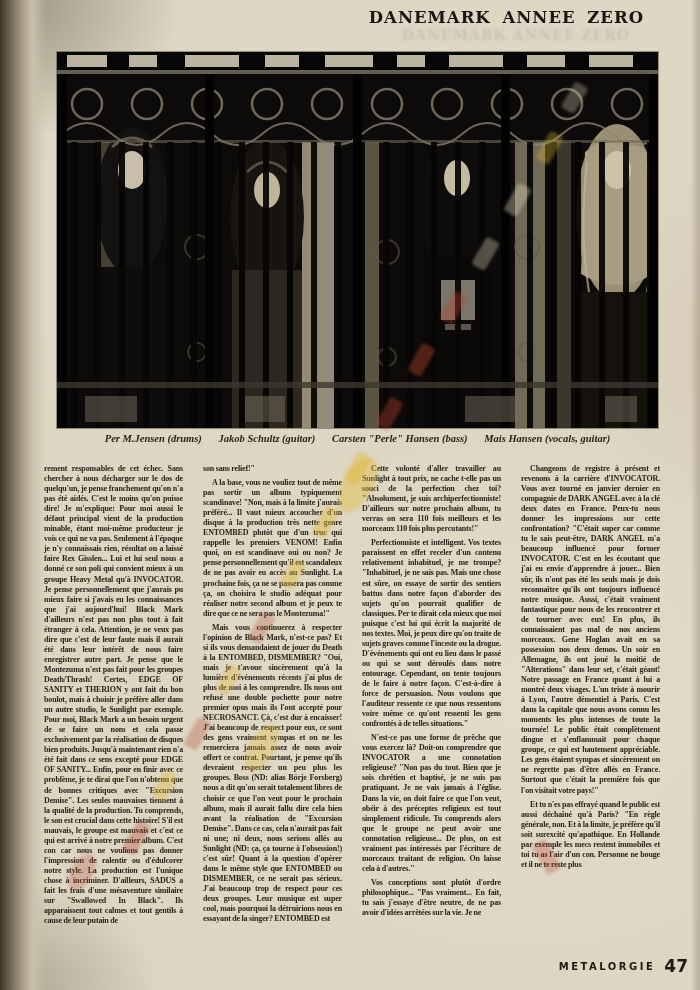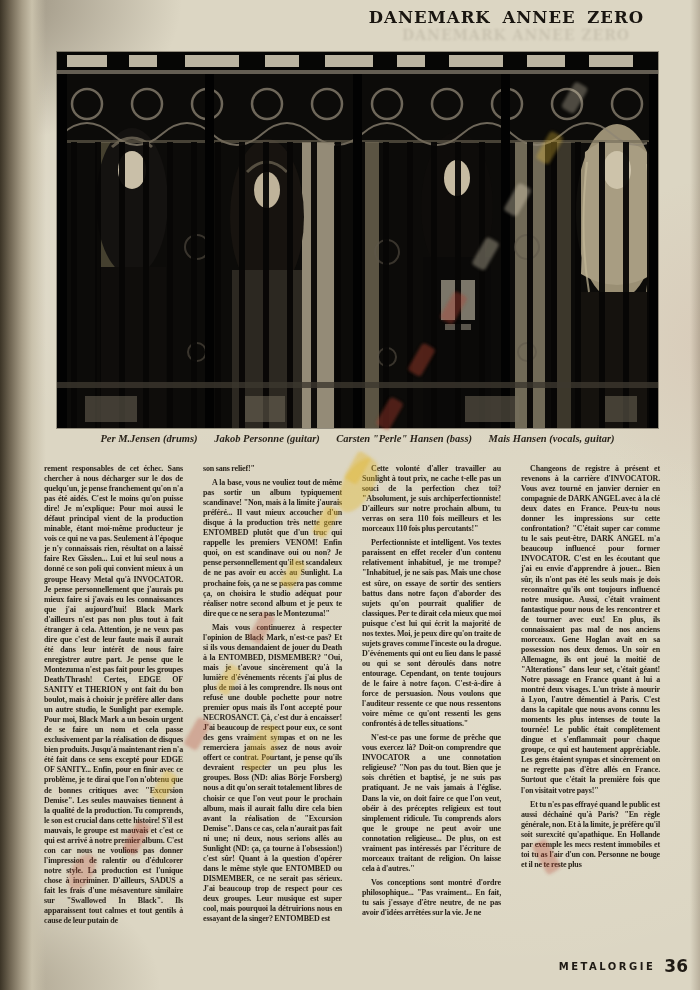--- a/index.html
+++ b/index.html
@@ -168,49 +168,49 @@
         <rect x="28" y="344" width="52" height="26"></rect>
           <rect x="188" y="344" width="40" height="26"></rect>
         <rect x="408" y="344" width="54" height="26"></rect>
           <rect x="548" y="344" width="32" height="26"></rect>
       </g>
     </svg>
   </div>
 
   <div class="caption">
     <span>Per M.Jensen (drums)</span>
-    <span>Jakob Personne (guitar)</span>
+    <span>Jakob Schultz (guitar)</span>
     <span>Carsten "Perle" Hansen (bass)</span>
     <span>Mais Hansen (vocals, guitar)</span>
   </div>
 
   <div class="columns">
     <div class="col">
         <p class="">rement responsables de cet échec. Sans chercher à nous décharger sur le dos de quelqu'un, je pense franchement qu'on n'a pas été aidés. C'est le moins qu'on puisse dire! Je m'explique: Pour moi aussi le défaut principal vient de la production minable, étant moi-même producteur je vois ce qui ne va pas. Seulement à l'époque je n'y connaissais rien, résultat on a laissé faire Rex Gisslen... Lui et lui seul nous a donné ce son poli qui convient mieux à un groupe Heavy Metal qu'à INVOCATOR. Je pense personnellement que j'aurais pu mieux faire si j'avais eu les connaissances que j'ai aujourd'hui! Black Mark d'ailleurs n'est pas non plus tout à fait étranger à cela. Attention, je ne veux pas dire que c'est de leur faute mais il aurait été dans leur intérêt de nous faire enregistrer autre part. Je pense que le Montezuma n'est pas fait pour les groupes Death/Thrash! Certes, EDGE OF SANITY et THERION y ont fait du bon boulot, mais à choisir je préfère aller dans un autre studio, le Sunlight par exemple. Pour moi, Black Mark a un besoin urgent de se faire un nom et cela passe exclusivement par la réalisation de disques bien produits. Jusqu'à maintenant rien n'a été fait dans ce sens excepté pour EDGE OF SANITY... Enfin, pour en finir avec ce problème, je te dirai que l'on n'obtenu que de bonnes critiques avec "Excursion Demise". Les seules mauvaises tiennent à la qualité de la production. Tu comprends, le son est crucial dans cette histoire! S'il est mauvais, le groupe est mauvais et c'est ce qui est arrivé à notre premier album. C'est con car nous ne voulions pas donner l'impression de ralentir ou d'édulcorer notre style. La production est l'unique chose à incriminer. D'ailleurs, SADUS a fait les frais d'une mésaventure similaire sur "Swallowed In Black". Ils apparaissent tout calmes et tout gentils à cause de leur putain de</p>
       </div>
     <div class="col">
         <p class="">son sans relief!"</p>
         <p class="ind">A la base, vous ne vouliez tout de même pas sortir un album typiquement scandinave! "Non, mais à la limite j'aurais préféré... Il vaut mieux accoucher d'un disque à la production très nette genre ENTOMBED plutôt que d'un truc qui rappelle les premiers VENOM! Enfin quoi, on est scandinave oui ou non? Je pense personnellement qu'il est scandaleux de ne pas avoir eu accès au Sunlight. La prochaine fois, ça ne se passera pas comme ça, on choisira le studio adéquat pour réaliser notre second album et je peux te dire que ce ne sera pas le Montezuma!"</p>
         <p class="ind">Mais vous continuerez à respecter l'opinion de Black Mark, n'est-ce pas? Et si ils vous demandaient de jouer du Death à la ENTOMBED, DISMEMBER? "Oui, mais je t'avoue sincèrement qu'à la lumière d'événements récents j'ai plus de plus de moi à les comprendre. Ils nous ont refusé une double pochette pour notre premier opus mais ils l'ont accepté pour NECROSANCT. Çà, c'est dur à encaisser! J'ai beaucoup de respect pour eux, ce sont des gens vraiment sympas et on ne les remerciera jamais assez de nous avoir offert ce contrat. Pourtant, je pense qu'ils devraient respecter un peu plus les groupes. Boss (ND: alias Börje Forsberg) nous a dit qu'on serait totalement libres de choisir ce que l'on veut pour le prochain album, mais il aurait fallu dire cela bien avant la réalisation de "Excursion Demise". Dans ce cas, cela n'aurait pas fait ni une; ni deux, nous serions allés au Sunlight (ND: ça, ça tourne à l'obsession!) c'est sûr! Quant à la question d'opérer dans le même style que ENTOMBED ou DISMEMBER, ce ne serait pas sérieux. J'ai beaucoup trop de respect pour ces deux groupes. Leur musique est super cool, mais pourquoi la détruirions nous en essayant de la singer? ENTOMBED est</p>
       </div>
     <div class="col">
         <p class="ind">Cette volonté d'aller travailler au Sunlight à tout prix, ne cache t-elle pas un souci de la perfection chez toi? "Absolument, je suis archiperfectionniste! D'ailleurs sur notre prochain album, tu verras on sera 110 fois meilleurs et les morceaux 110 fois plus percutants!"</p>
         <p class="ind">Perfectionniste et intelligent. Vos textes paraissent en effet receler d'un contenu relativement inhabituel, je me trompe? "Inhabituel, je ne sais pas. Mais une chose est sûre, on essaye de sortir des sentiers battus dans notre façon d'aborder des sujets qu'on pourrait qualifier de classiques. Per te dirait cela mieux que moi puisque c'est lui qui écrit la majorité de nos textes. Moi, je peux dire qu'on traite de sujets graves comme l'inceste ou la drogue. D'événements qui ont eu lieu dans le passé ou qui se sont déroulés dans notre entourage. Cependant, on tente toujours de le faire à notre façon. C'est-à-dire à force de persuasion. Nous voulons que l'auditeur ressente ce que nous ressentons voire même ce qu'ont ressenti les gens confrontés à de telles situations."</p>
         <p class="ind">N'est-ce pas une forme de prêche que vous exercez là? Doit-on comprendre que INVOCATOR a une connotation religieuse? "Non pas du tout. Bien que je sois chrétien et baptisé, je ne suis pas pratiquant. Je ne vais jamais à l'église. Dans la vie, on doit faire ce que l'on veut, obéir à des préceptes religieux est tout simplement ridicule. Tu comprends alors que le groupe ne peut avoir une connotation religieuse... De plus, on est vraiment pas intéressés par l'écriture de morceaux traitant de religion. On laisse cela à d'autres."</p>
-        <p class="ind">Vos conceptions sont montré d'ordre philosophique... "Pas vraiment... En fait, tu sais j'essaye d'être neutre, de ne pas avoir d'idées arrêtées sur la vie. Je ne</p>
+        <p class="ind">Vos conceptions sont plutôt d'ordre philosophique... "Pas vraiment... En fait, tu sais j'essaye d'être neutre, de ne pas avoir d'idées arrêtées sur la vie. Je ne</p>
       </div>
     <div class="col">
         <p class="ind">Changeons de registre à présent et revenons à la carrière d'INVOCATOR. Vous avez tourné en janvier dernier en compagnie de DARK ANGEL avec à la clé deux dates en France. Peux-tu nous donner les impressions sur cette confrontation? "C'était super car comme tu le sais peut-être, DARK ANGEL m'a beaucoup influencé pour former INVOCATOR. C'est en les écoutant que j'ai eu envie d'apprendre à jouer... Bien sûr, ils n'ont pas été les seuls mais je dois reconnaître qu'ils ont toujours influencé notre musique. Aussi, c'était vraiment fantastique pour nous de les rencontrer et de tourner avec eux! En plus, ils connaissaient pas mal de nos anciens morceaux. Gene Hoglan avait en sa possession nos deux demos. Un soir en Allemagne, ils ont joué la moitié de "Alterations" dans leur set, c'était géant! Notre passage en France quant à lui a montré deux visages. L'un triste à mourir à Lyon, l'autre démentiel à Paris. C'est dans la capitale que nous avons connu les moments les plus intenses de toute la tournée! Le public était complètement dingue et s'enflammait pour chaque groupe, ce qui est hautement appréciable. Les gens étaient sympas et sincèrement on ne regrette pas d'être allés en France. Surtout que c'était la première fois que l'on visitait votre pays!"</p>
         <p class="ind">Et tu n'es pas effrayé quand le public est aussi déchaîné qu'à Paris? "En règle générale, non. Et à la limite, je préfère qu'il soit surexcité qu'apathique. En Hollande par exemple les mecs restent immobiles et toi tu as l'air d'un con. Personne ne bouge et il ne te reste plus</p>
       </div>
   </div>
 
   <div class="footer">
     <span class="mag">METALORGIE</span>
-    <span class="num">36</span>
+    <span class="num">47</span>
   </div>
 
   <svg class="watermark" width="700" height="990" viewBox="0 0 700 990">
     <defs>
         <filter id="wb">
           <feGaussianBlur stdDeviation="1.8"></feGaussianBlur>
         </filter>
       </defs>
     <g filter="url(#wb)">
       <g transform="rotate(-60 350 495)">

